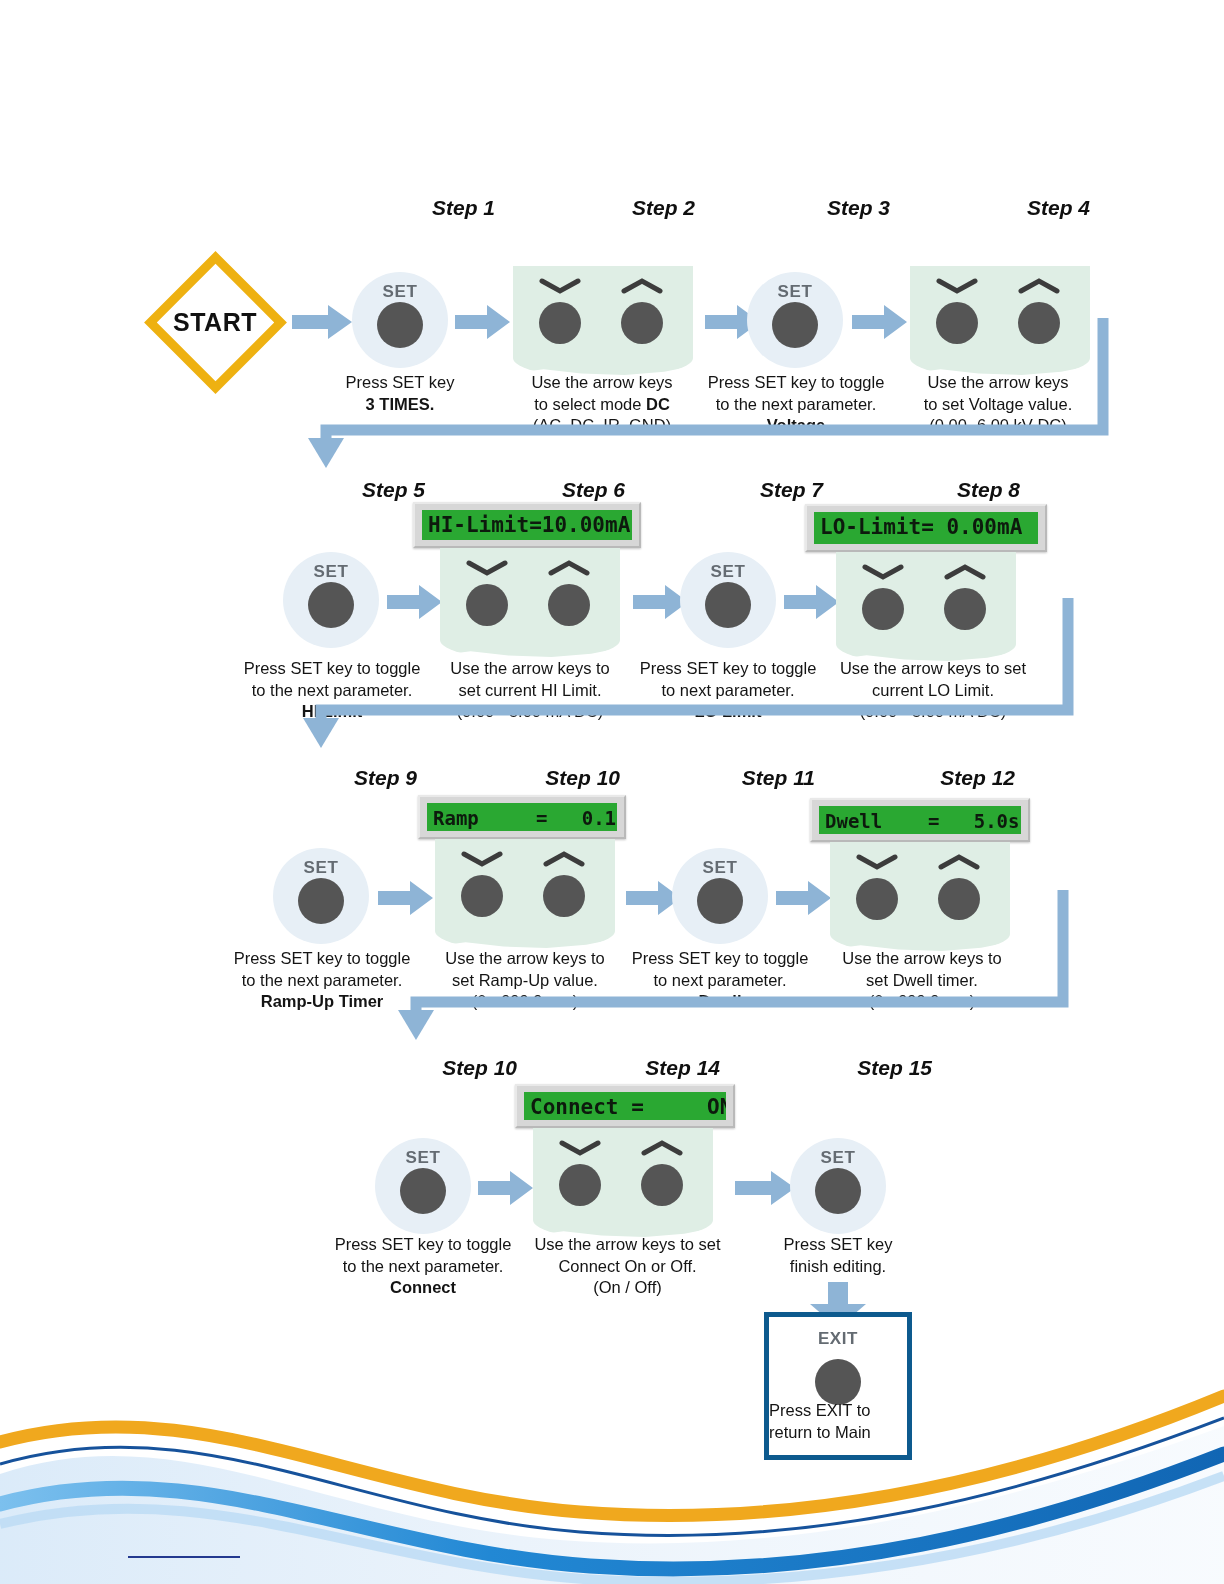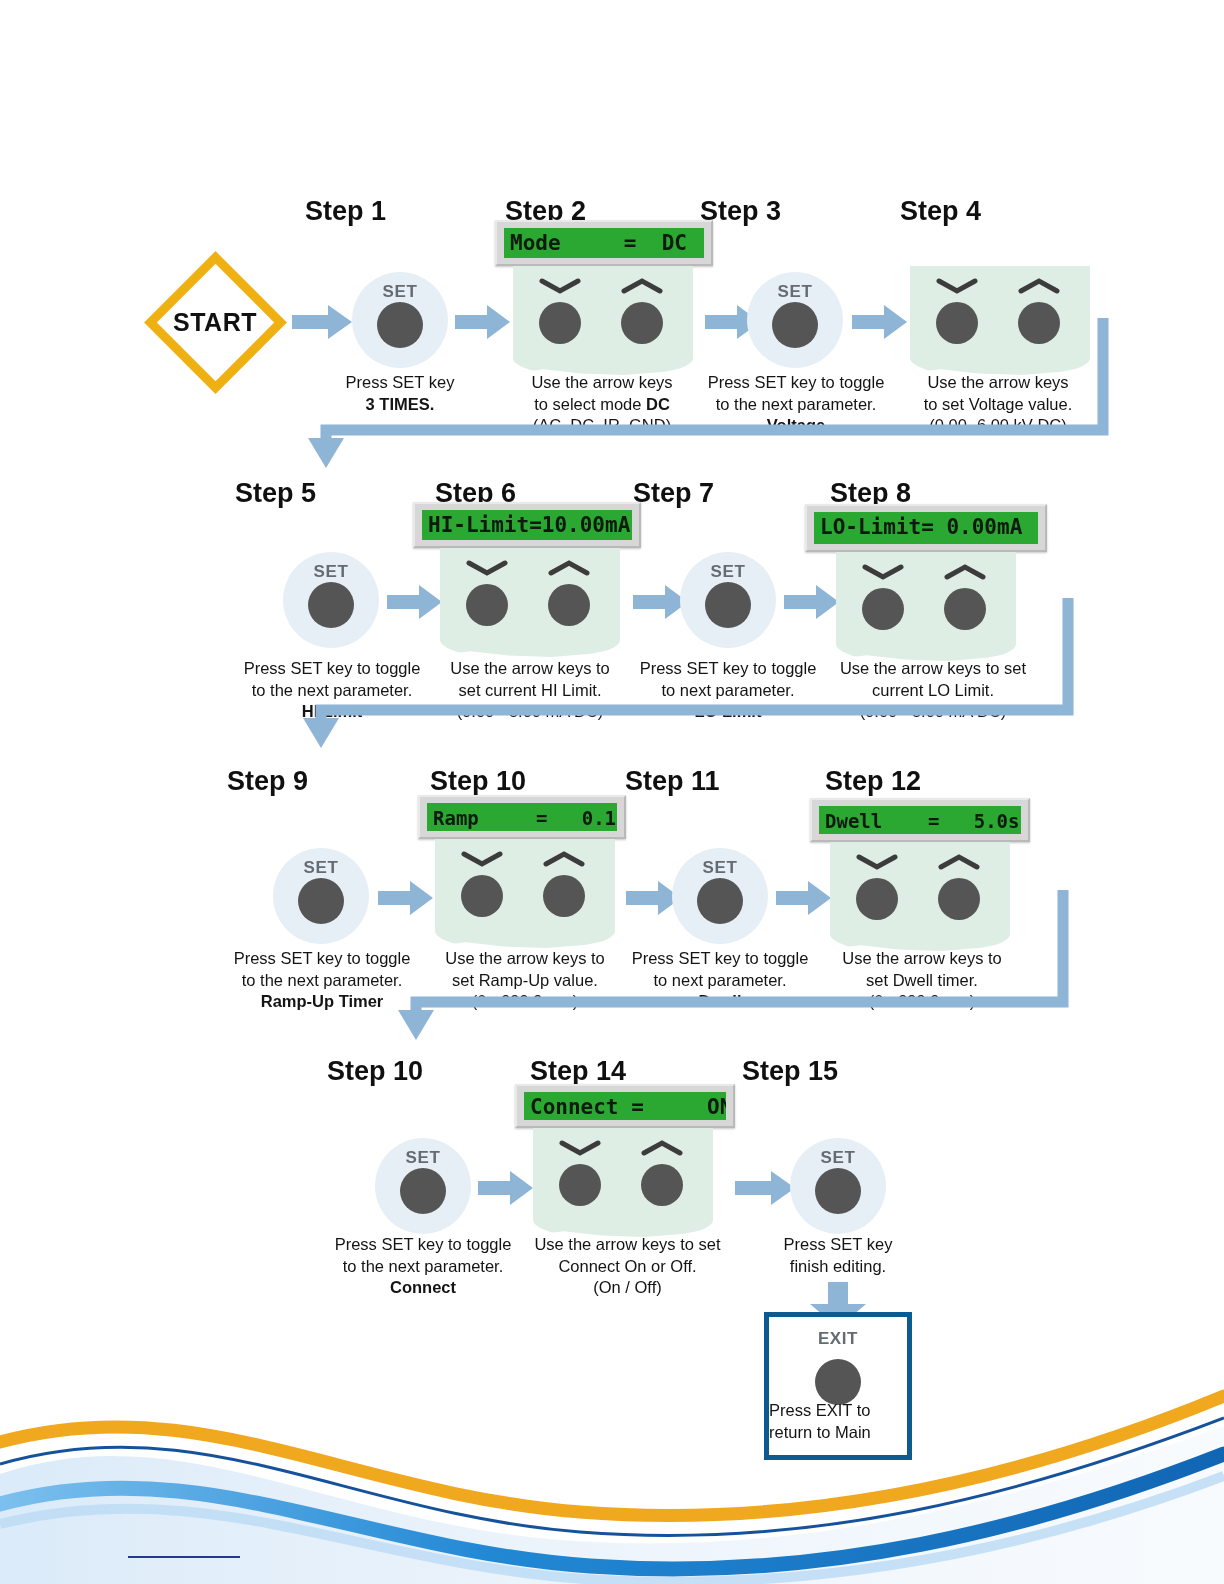--- a/index.html
+++ b/index.html
@@ -90,22 +90,22 @@
     display:block;
     font-family:"DejaVu Sans Mono","Liberation Mono",monospace;
     font-size:21px;line-height:25px;
     color:#0d1a0d;white-space:pre;
     letter-spacing:0px;
     font-weight:bold;
   }
 
   
   .step-title{
-    position:absolute;text-align:left;
-    font-size:27px;font-weight:bold;color:#101010;
+    position:absolute;text-align:right;
+    font-size:21px;font-style:italic;font-weight:bold;color:#101010;
     white-space:nowrap;
   }
 
   
   .caption{
     position:absolute;text-align:center;
     font-size:16.5px;line-height:21.5px;color:#141414;
   }
   .caption b{font-weight:bold;}
 
@@ -168,25 +168,20 @@
     <div style="font-weight:bold">3 TIMES.</div>
   </div>
 
   <div class="arrow-r abs" style="left:455px;top:305px;">
     <svg width="55" height="34" viewBox="0 0 55 34">
         <path d="M0 10 H32 V0 L55 17 L32 34 V24 H0 Z" fill="#8eb4d6"></path>
       </svg>
   </div>
 
   <div class="step-title" style="left:505px;top:196px;width:190px;">Step 2</div>
-  <div class="lcd" style="left:495px;top:220px;width:218px;height:46px;">
-    <div class="screen">
-        <span>Mode     =  DC</span>
-      </div>
-  </div>
   <div class="panel" style="left:513px;top:266px;">
     <div class="chev left">
         <svg viewBox="0 0 42 16">
           <path d="M3 3 L21 13 L39 3" stroke="#3c3c3c" stroke-width="5" fill="none" stroke-linecap="round"></path>
         </svg>
       </div>
     <div class="chev right">
         <svg viewBox="0 0 42 16">
           <path d="M3 13 L21 3 L39 13" stroke="#3c3c3c" stroke-width="5" fill="none" stroke-linecap="round"></path>
         </svg>

